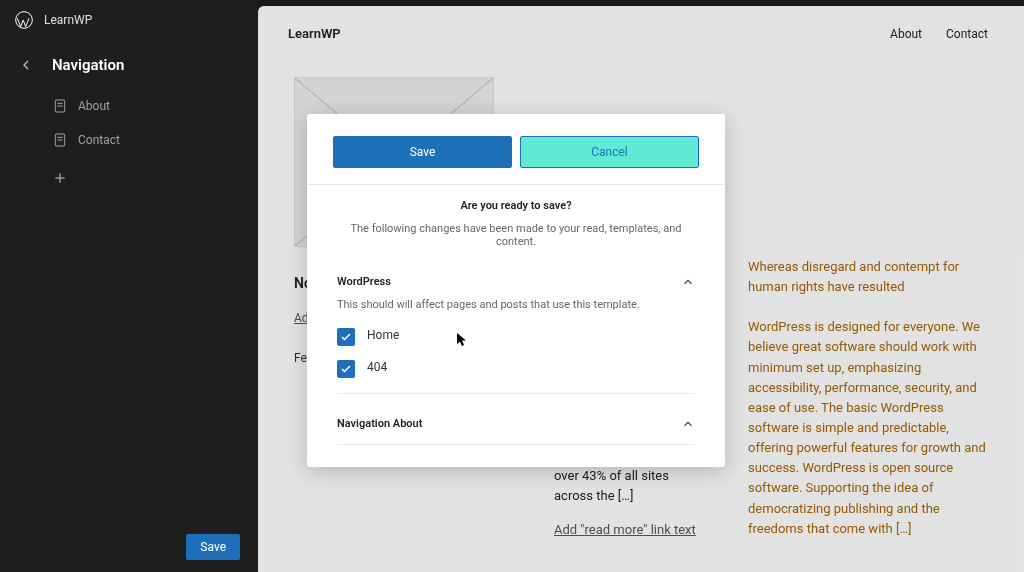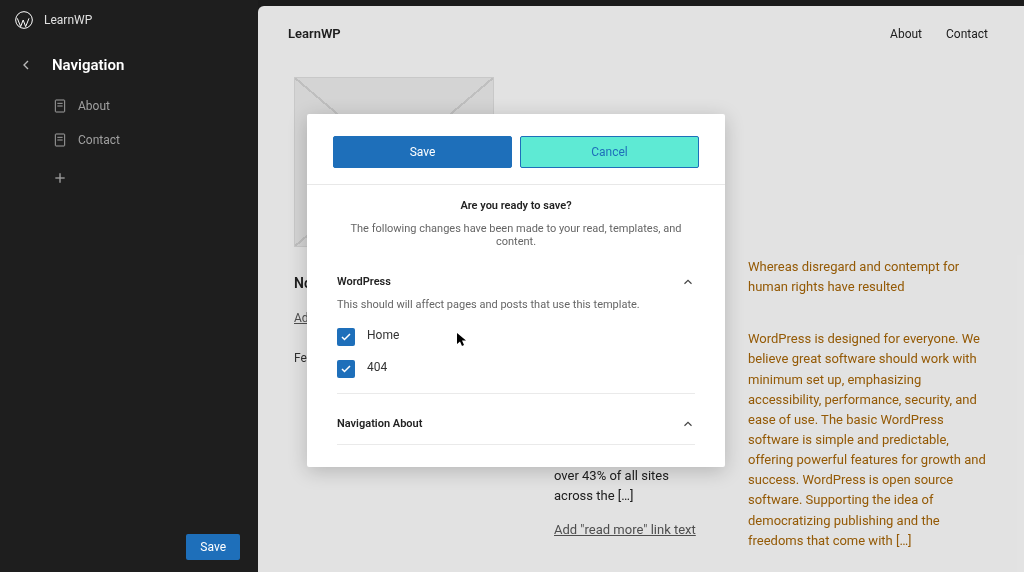--- a/index.html
+++ b/index.html
@@ -35,21 +35,21 @@
     .placeholder-img:before,
     .placeholder-img:after { content: ""; position: absolute; inset: 0; }
     .placeholder-img:before { background: linear-gradient(to bottom right, transparent 49.6%, #d0d0d0 49.6%, #d0d0d0 50.4%, transparent 50.4%); }
     .placeholder-img:after { background: linear-gradient(to bottom left, transparent 49.6%, #d0d0d0 49.6%, #d0d0d0 50.4%, transparent 50.4%); }
     .no-post { margin-top: 28px; font-size: 14px; font-weight: 600; color: #222; }
     .add-text { margin-top: 20px; font-size: 12px; color: #555; text-decoration: underline; cursor: pointer; }
     .date-text { margin-top: 26px; font-size: 12px; color: #333; }
     .mid-col { flex: 1; padding-top: 308px; font-size: 13px; color: #222; line-height: 1.55; }
     .mid-col .link { color: #555; text-decoration: underline; display: inline-block; margin-top: 14px; cursor: pointer; }
     .right-col { width: 240px; padding-top: 180px; font-size: 13px; color: #a16207; line-height: 1.55; }
-    .right-col p + p { margin-top: 32px; }
+    .right-col p + p { margin-top: 20px; }
 
     
     .overlay { position: absolute; inset: 0; background: rgba(0,0,0,0.08); left: 258px; }
 
     
     .dialog { position: absolute; top: 114px; left: 307px; width: 418px; background: #fff; border-radius: 2px; box-shadow: 0 4px 20px rgba(0,0,0,0.2); padding-bottom: 10px; }
     .dialog-actions { display: flex; gap: 8px; padding: 22px 26px 16px 26px; border-bottom: 1px solid #e8e8e8; }
     .btn { flex: 1; padding: 8px 0; font-size: 12px; border-radius: 2px; cursor: pointer; text-align: center; }
     .btn-primary { background: #1e6fba; color: #fff; border: 1px solid #1e6fba; }
     .btn-outline { background: #5eead4; color: #1e6fba; border: 1px solid #1e6fba; }

